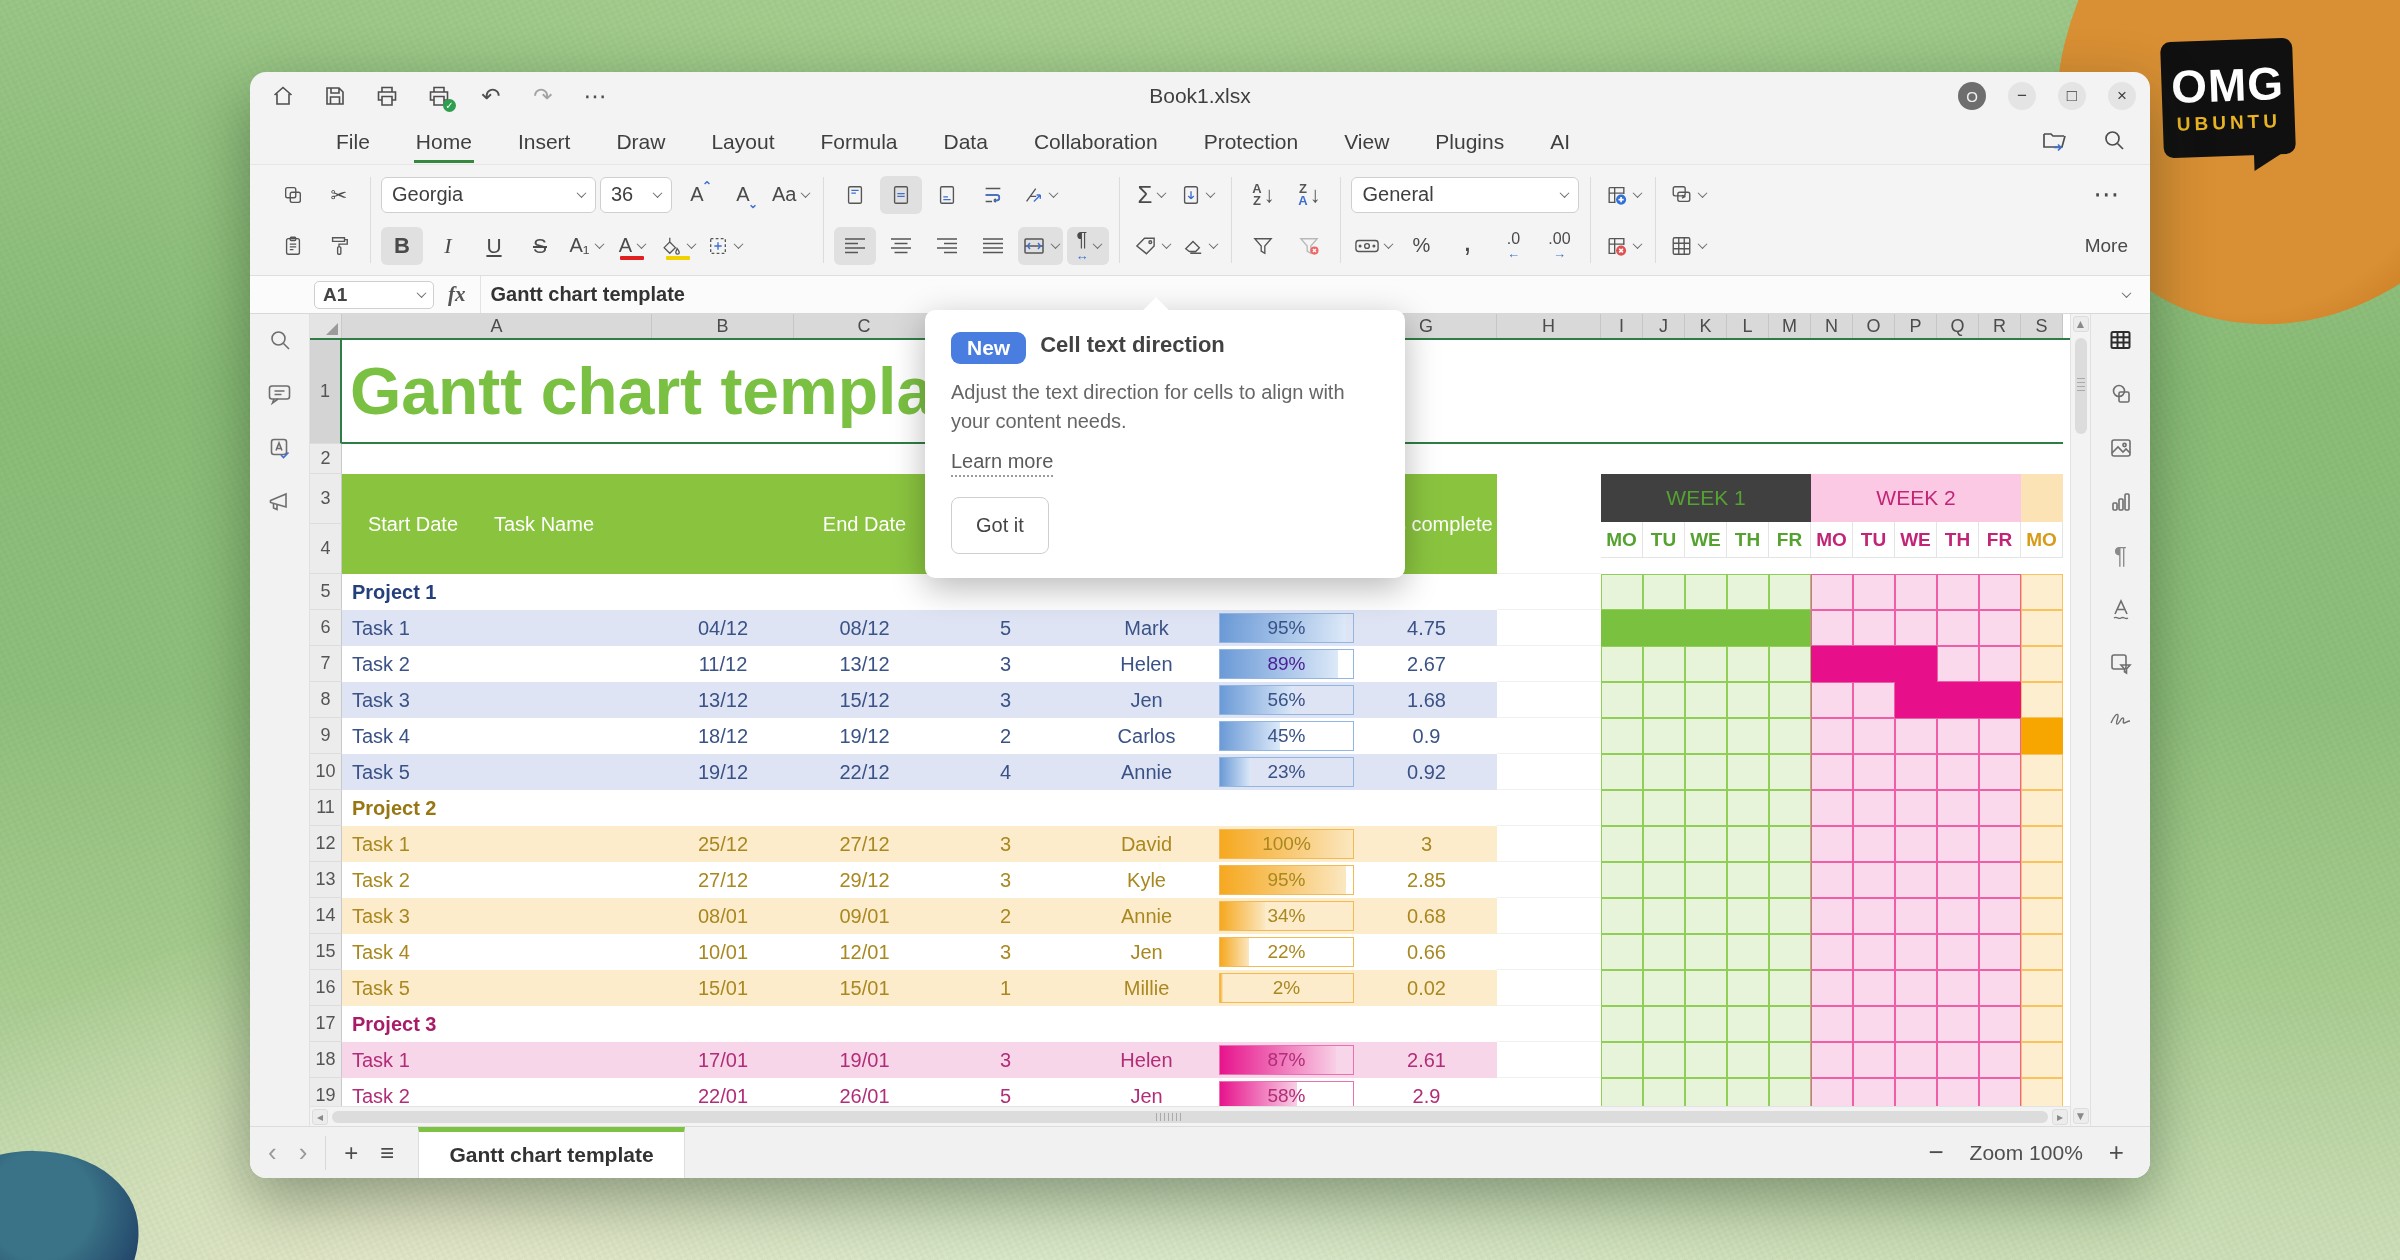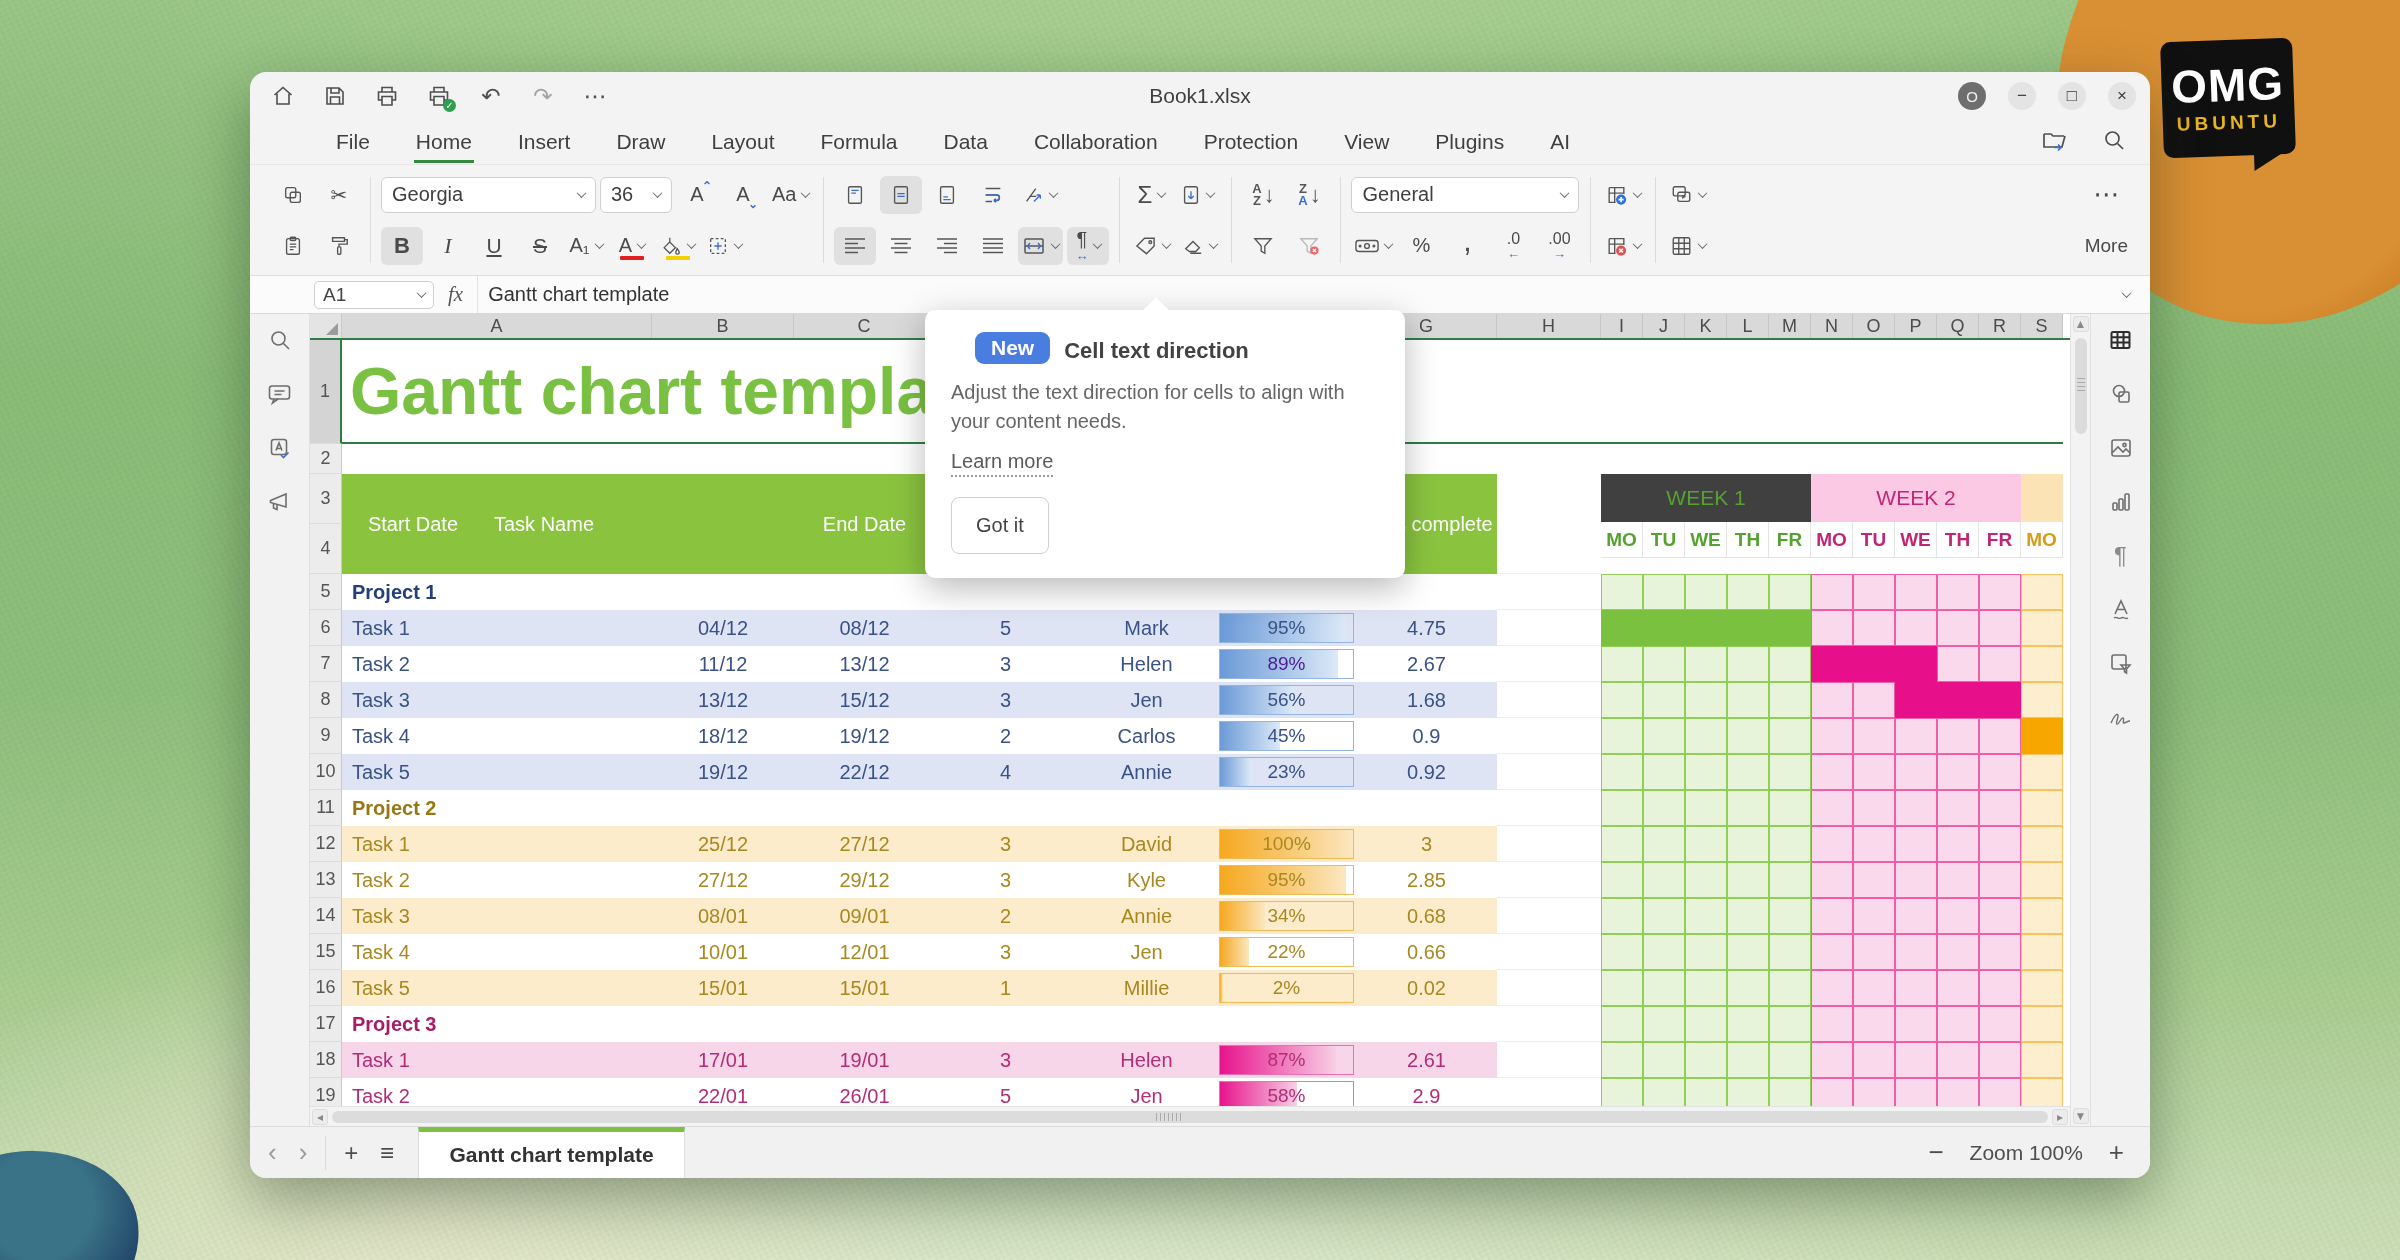--- a/index.html
+++ b/index.html
@@ -68,21 +68,21 @@
   .glyph-u { text-decoration:underline; font-size:21px; }
   .glyph-s { text-decoration:line-through; font-size:21px; }
   .underbar { position:absolute; left:9px; right:9px; bottom:5px; height:4px; border-radius:1px; }
   .mini-arrow { font-size:13px; color:#3e6fd0; line-height:1; }
   .stack { display:flex; flex-direction:column; align-items:center; line-height:.85; font-size:13px; font-weight:bold; color:#555; }
   .sort-arrow { font-size:22px; margin-left:2px; color:#555; }
   .more-lab { font-size:19px; color:#4a4a4a; }
   .tb .sup { position:absolute; top:3px; right:6px; font-size:12px; color:#3e6fd0; font-weight:bold; }
 
   
-  .formulabar { height:38px; background:#fbfbfb; border-bottom:1px solid #d8d8d8; display:flex; align-items:center; padding:0 20px 0 64px; gap:10px; }
+  .formulabar { height:38px; background:#fbfbfb; border-bottom:1px solid #d8d8d8; display:flex; align-items:center; padding:0 20px 0 64px; gap:10px;font-weight:bold; }
   .namebox { width:120px; height:28px; background:#fff; border:1px solid #cfcfcf; border-radius:5px; display:flex; align-items:center; justify-content:space-between; padding:0 8px; font-size:19px; color:#444; }
   .fx { font-family:"Liberation Serif",serif; font-style:italic; font-size:21px; color:#555; margin:0 4px; }
   .fml { flex:1; font-size:20px; color:#333; padding-left:10px; border-left:1px solid #e2e2e2; height:100%; display:flex; align-items:center; }
 
   
   .workspace { display:flex; height:812px; }
   .rail { width:60px; background:#f2f2f2; display:flex; flex-direction:column; align-items:center; padding-top:12px; gap:26px; }
   .rail-l { border-right:1px solid #e0e0e0; }
   .rail-r { border-left:1px solid #e0e0e0; }
   .rail .ric { width:28px; height:28px; display:flex; align-items:center; justify-content:center; cursor:pointer; }
@@ -137,21 +137,21 @@
   .tabdiv { width:1px; height:34px; background:#d8d8d8; margin:0 18px; }
   .sheettab { height:52px; background:#fff; border-left:1px solid #ddd; border-right:1px solid #ddd;
     border-top:5px solid #7dc242; display:flex; align-items:center; padding:0 30px; font-size:21px; font-weight:bold; color:#333; cursor:pointer; }
   .zoomctl { margin-left:auto; display:flex; align-items:center; gap:26px; padding-right:26px; color:#4f4f4f; font-size:21px; }
   .zoomctl .zbtn { font-size:26px; cursor:pointer; color:#4d4d4d; }
 
   
   .tooltip { position:absolute; left:675px; top:238px; width:480px; background:#fff; border-radius:10px;
     box-shadow:0 10px 34px rgba(0,0,0,.28); padding:22px 26px 24px; z-index:50; }
   .tooltip:before { content:''; position:absolute; top:-9px; left:222px; width:18px; height:18px; background:#fff; transform:rotate(45deg); }
-  .tt-head { display:flex; align-items:flex-end; gap:14px;margin-left:24px; }
+  .tt-head { display:flex; align-items:flex-start; gap:14px; }
   .tt-badge { background:#4a7de0; color:#fff; font-weight:bold; font-size:21px; padding:4px 16px; border-radius:9px; }
   .tt-title { font-weight:bold; font-size:22px; color:#424242; }
   .tt-body { margin-top:14px; font-size:20px; color:#666; line-height:1.45; }
   .tt-link { display:inline-block; margin-top:14px; font-size:20px; color:#5a5a5a; border-bottom:2px dotted #9a9a9a; padding-bottom:2px; cursor:pointer; }
   .tt-btn { display:inline-block; margin-top:20px; padding:16px 24px; border:1px solid #cfcfcf; border-radius:8px; background:#fff; font-size:20px; color:#444; cursor:pointer; }
 </style>
 </head>
 <body>
 
 <div class="desktop">

